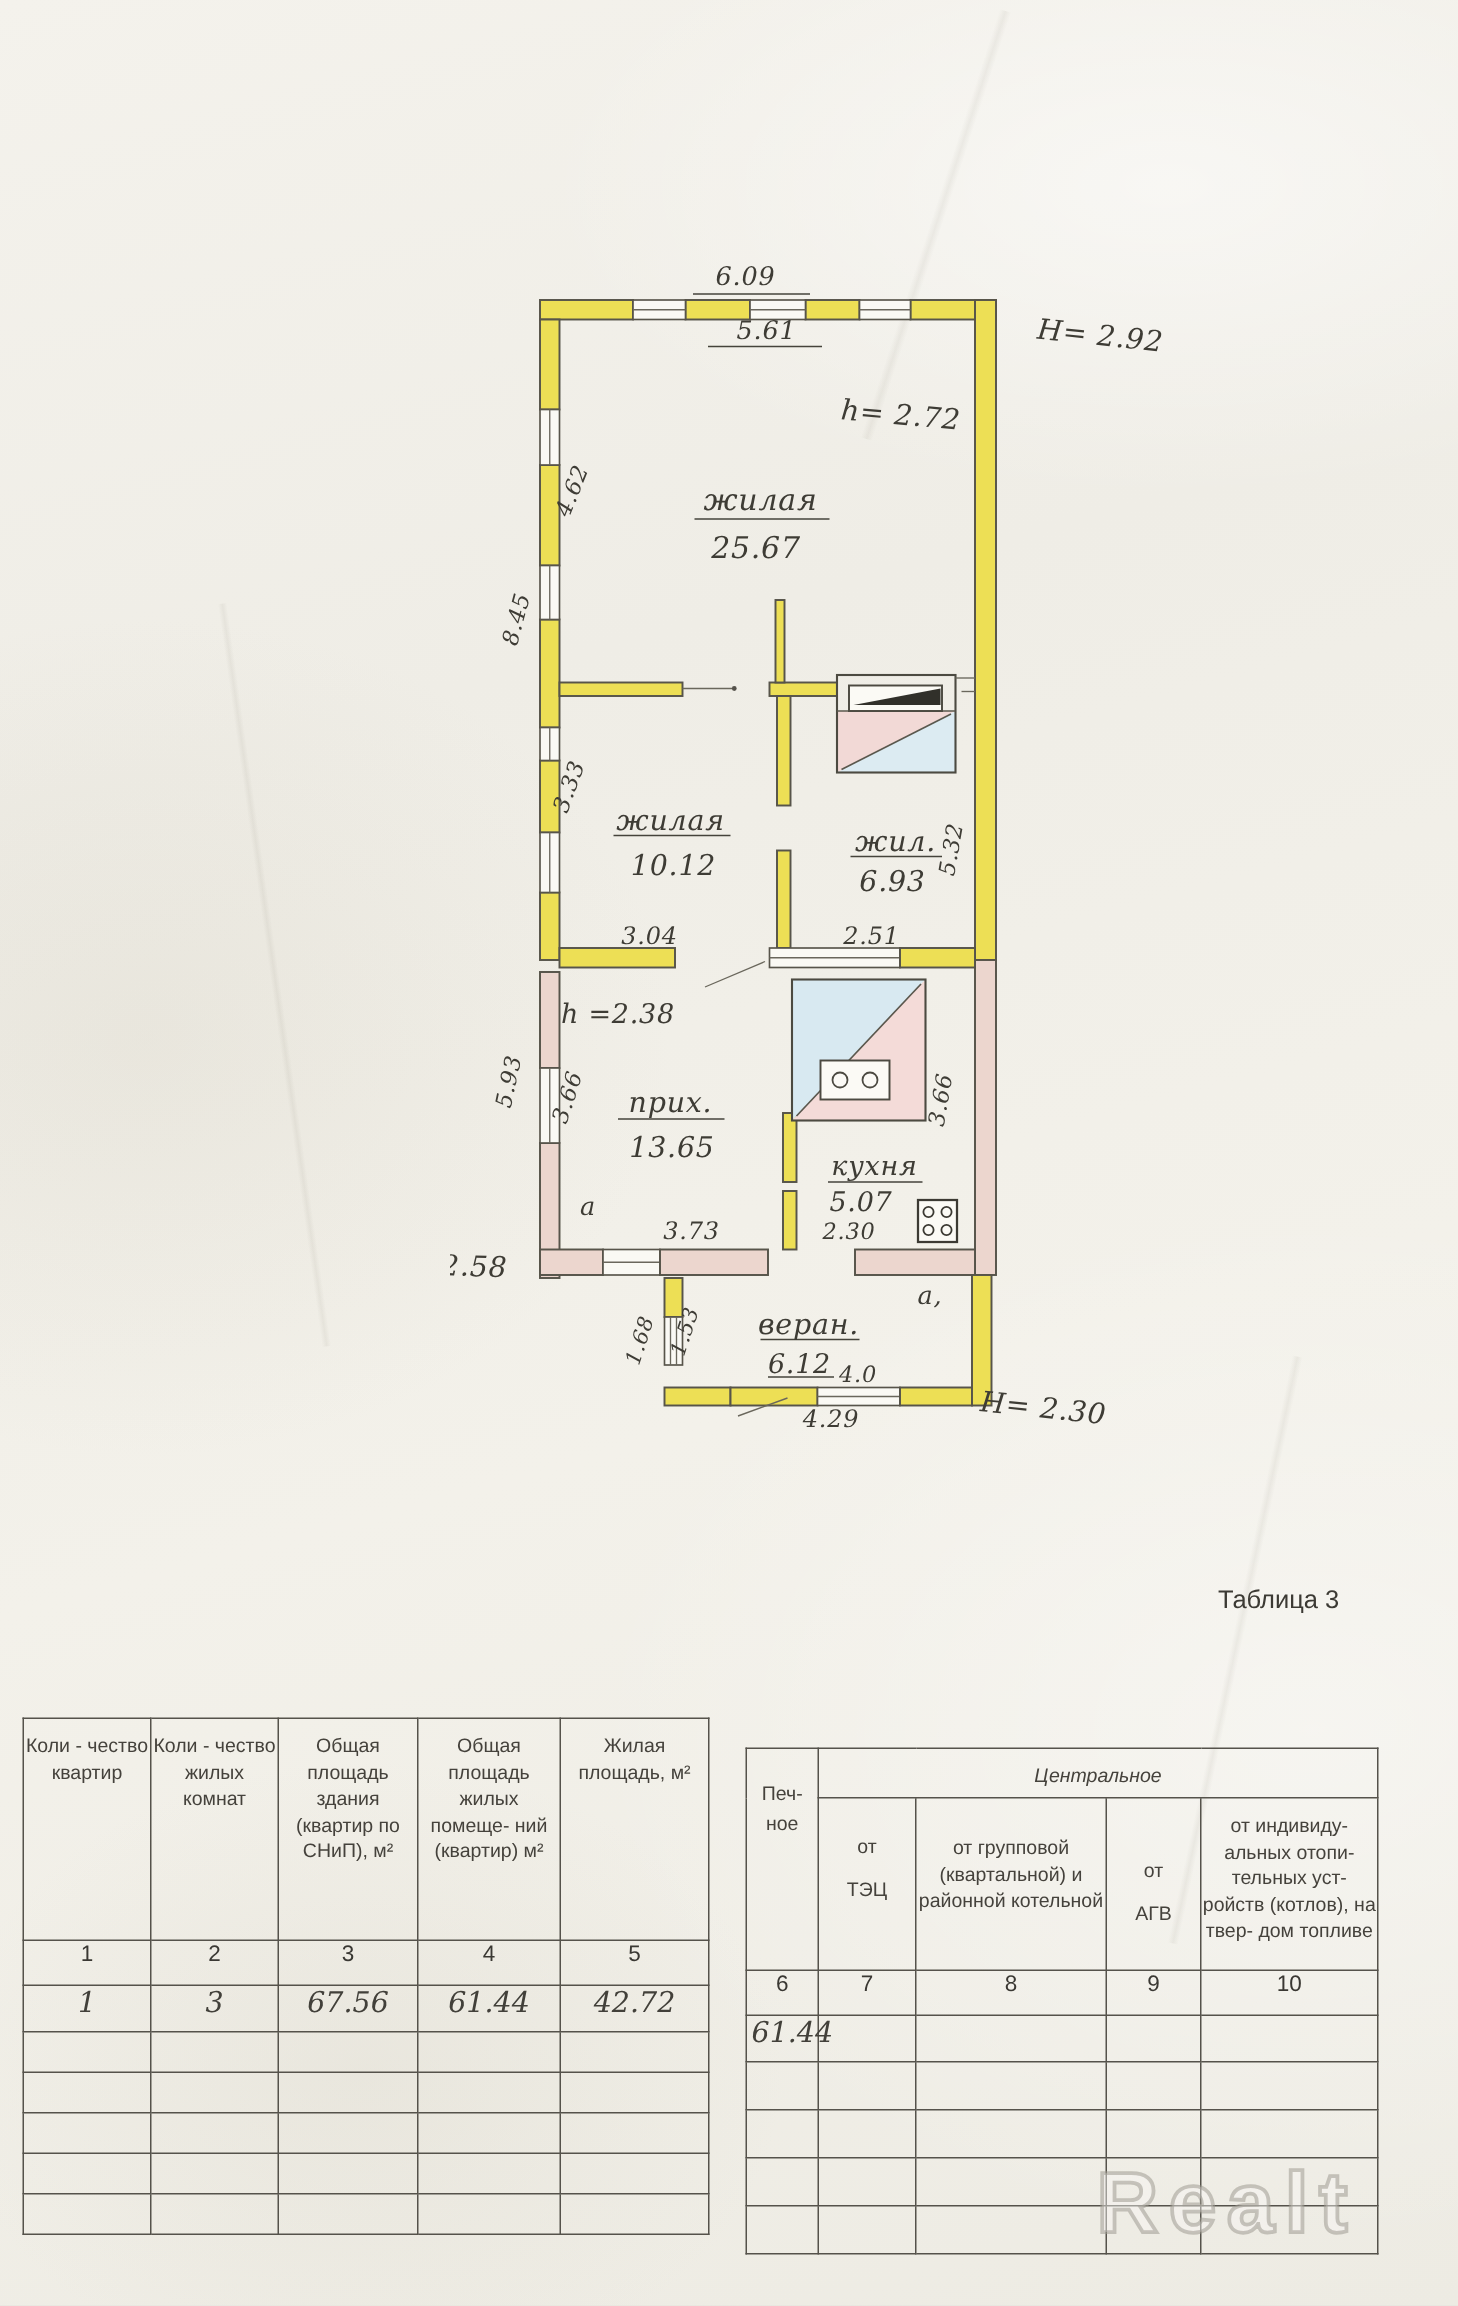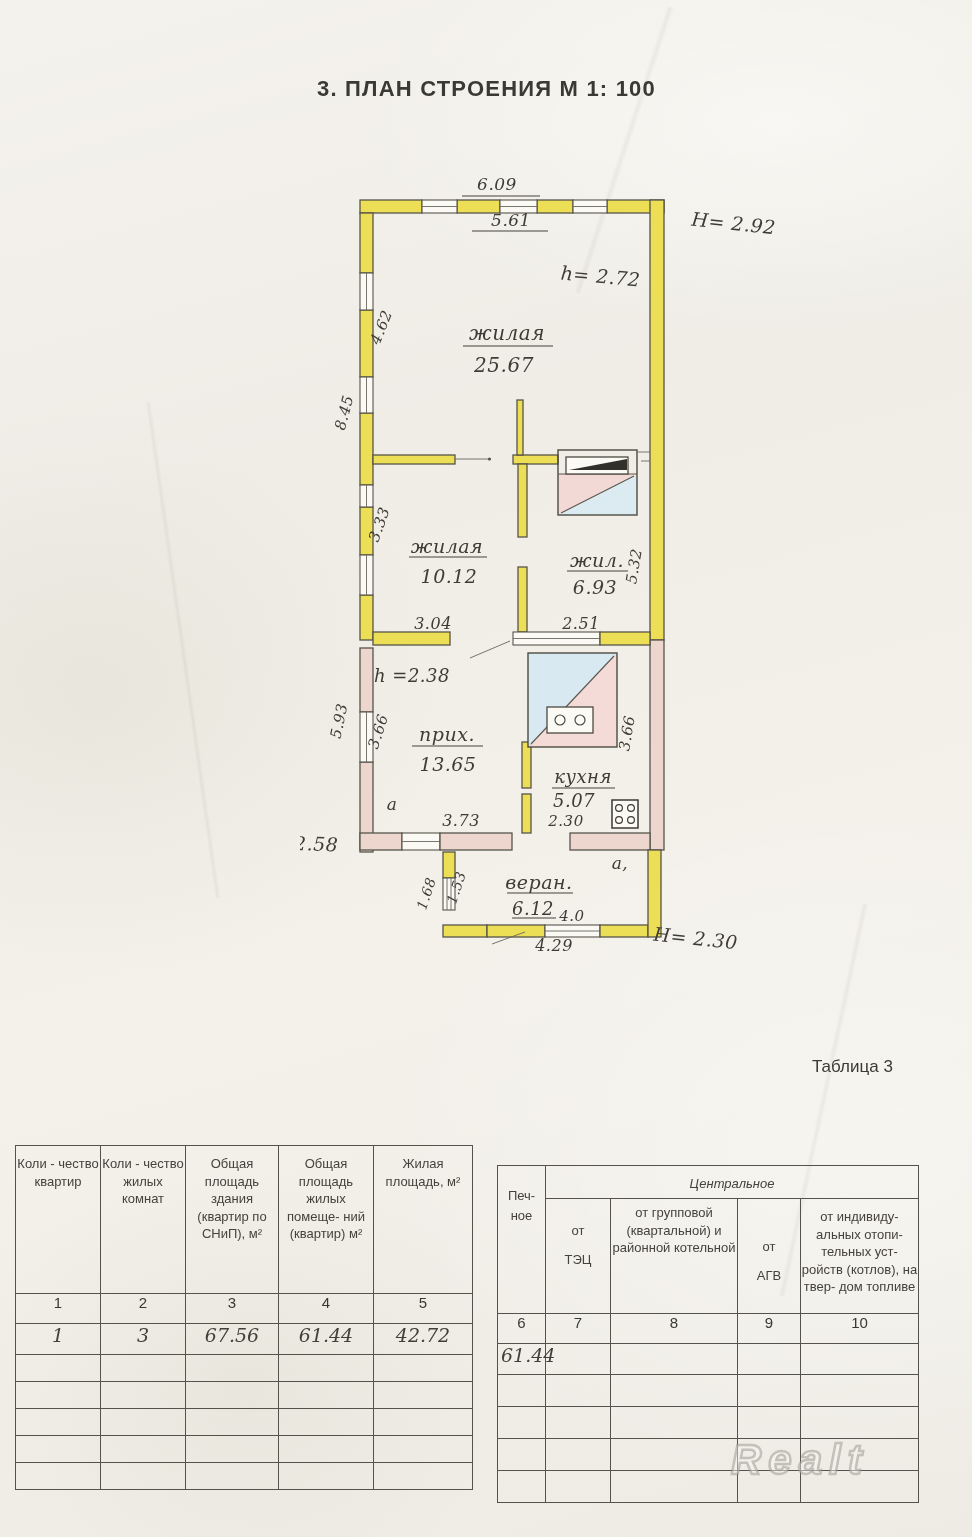--- a/index.html
+++ b/index.html
@@ -33,34 +33,33 @@
   table.scan th{font-weight:400;font-size:13px;line-height:1.35;color:#45423c;text-align:center;padding-top:9px;}
   th.sp{line-height:2.0;padding-top:14px;}
   th.grp{font-size:15px;padding-top:5px;line-height:1.2;font-style:italic;}
   td.num{height:29px;text-align:center;font-size:15px;color:#3a3833;padding-top:3px;}
   td.dat{height:30px;text-align:center;font-family:"DejaVu Serif",serif;font-style:italic;
          font-size:19px;color:#42403a;white-space:nowrap;padding-top:2px;}
   td.dat.l{text-align:left;padding-left:3px;}
   tr.er td{height:26px;}
   tr.err td{height:31px;}
 
-  .wm{position:absolute;left:731px;top:1436px;font-size:42px;font-weight:800;letter-spacing:7px;
+  .wm{position:absolute;left:731px;top:1436px;font-size:57px;font-weight:800;letter-spacing:7px;
       color:rgba(248,247,243,.45);-webkit-text-stroke:2.5px rgba(158,154,146,.55);
-      font-family:"Liberation Sans",sans-serif;font-style:italic;}
+      font-family:"Liberation Sans",sans-serif;}
 </style>
 </head>
 <body>
 
 <div class="page">
 
   <div class="crease" style="left:620px;top:0;width:8px;height:300px;transform:rotate(18deg);"></div>
   <div class="crease" style="left:180px;top:400px;width:6px;height:500px;transform:rotate(-8deg);"></div>
   <div class="crease" style="left:820px;top:900px;width:7px;height:400px;transform:rotate(12deg);"></div>
 
-  <div class="t-plan">3. ПЛАН СТРОЕНИЯ М 1: 100</div>
 
   <svg class="plan" width="500" height="830" viewBox="300 150 500 830">
 
     <g>
 
       <rect class="wy" x="360" y="200" width="62" height="13"></rect>
       <rect class="wy" x="457" y="200" width="43" height="13"></rect>
       <rect class="wy" x="537" y="200" width="36" height="13"></rect>
       <rect class="wy" x="607" y="200" width="57" height="13"></rect>
 
@@ -306,21 +305,21 @@
         <col style="width:63px">
         <col style="width:118px">
       </colgroup>
     <tbody>
         <tr style="height:33px">
       <th rowspan="2" style="padding-top:20px;line-height:1.5;">Печ- ное</th>
       <th colspan="4" class="grp">Центральное</th>
     </tr>
     <tr style="height:115px">
       <th style="padding:18px 14px 11px;line-height:2.2;">от ТЭЦ</th>
-      <th style="padding-top:5px;">от групповой (квартальной) и районной котельной</th>
+      <th style="padding-top:24px;">от групповой (квартальной) и районной котельной</th>
       <th style="padding:34px 12px 0;line-height:2.2;">от АГВ</th>
       <th>от индивиду- альных отопи- тельных уст- ройств (котлов), на твер- дом топливе</th>
     </tr>
     <tr>
       <td class="num">6</td>
       <td class="num">7</td>
       <td class="num">8</td>
       <td class="num">9</td>
       <td class="num">10</td>
     </tr>

